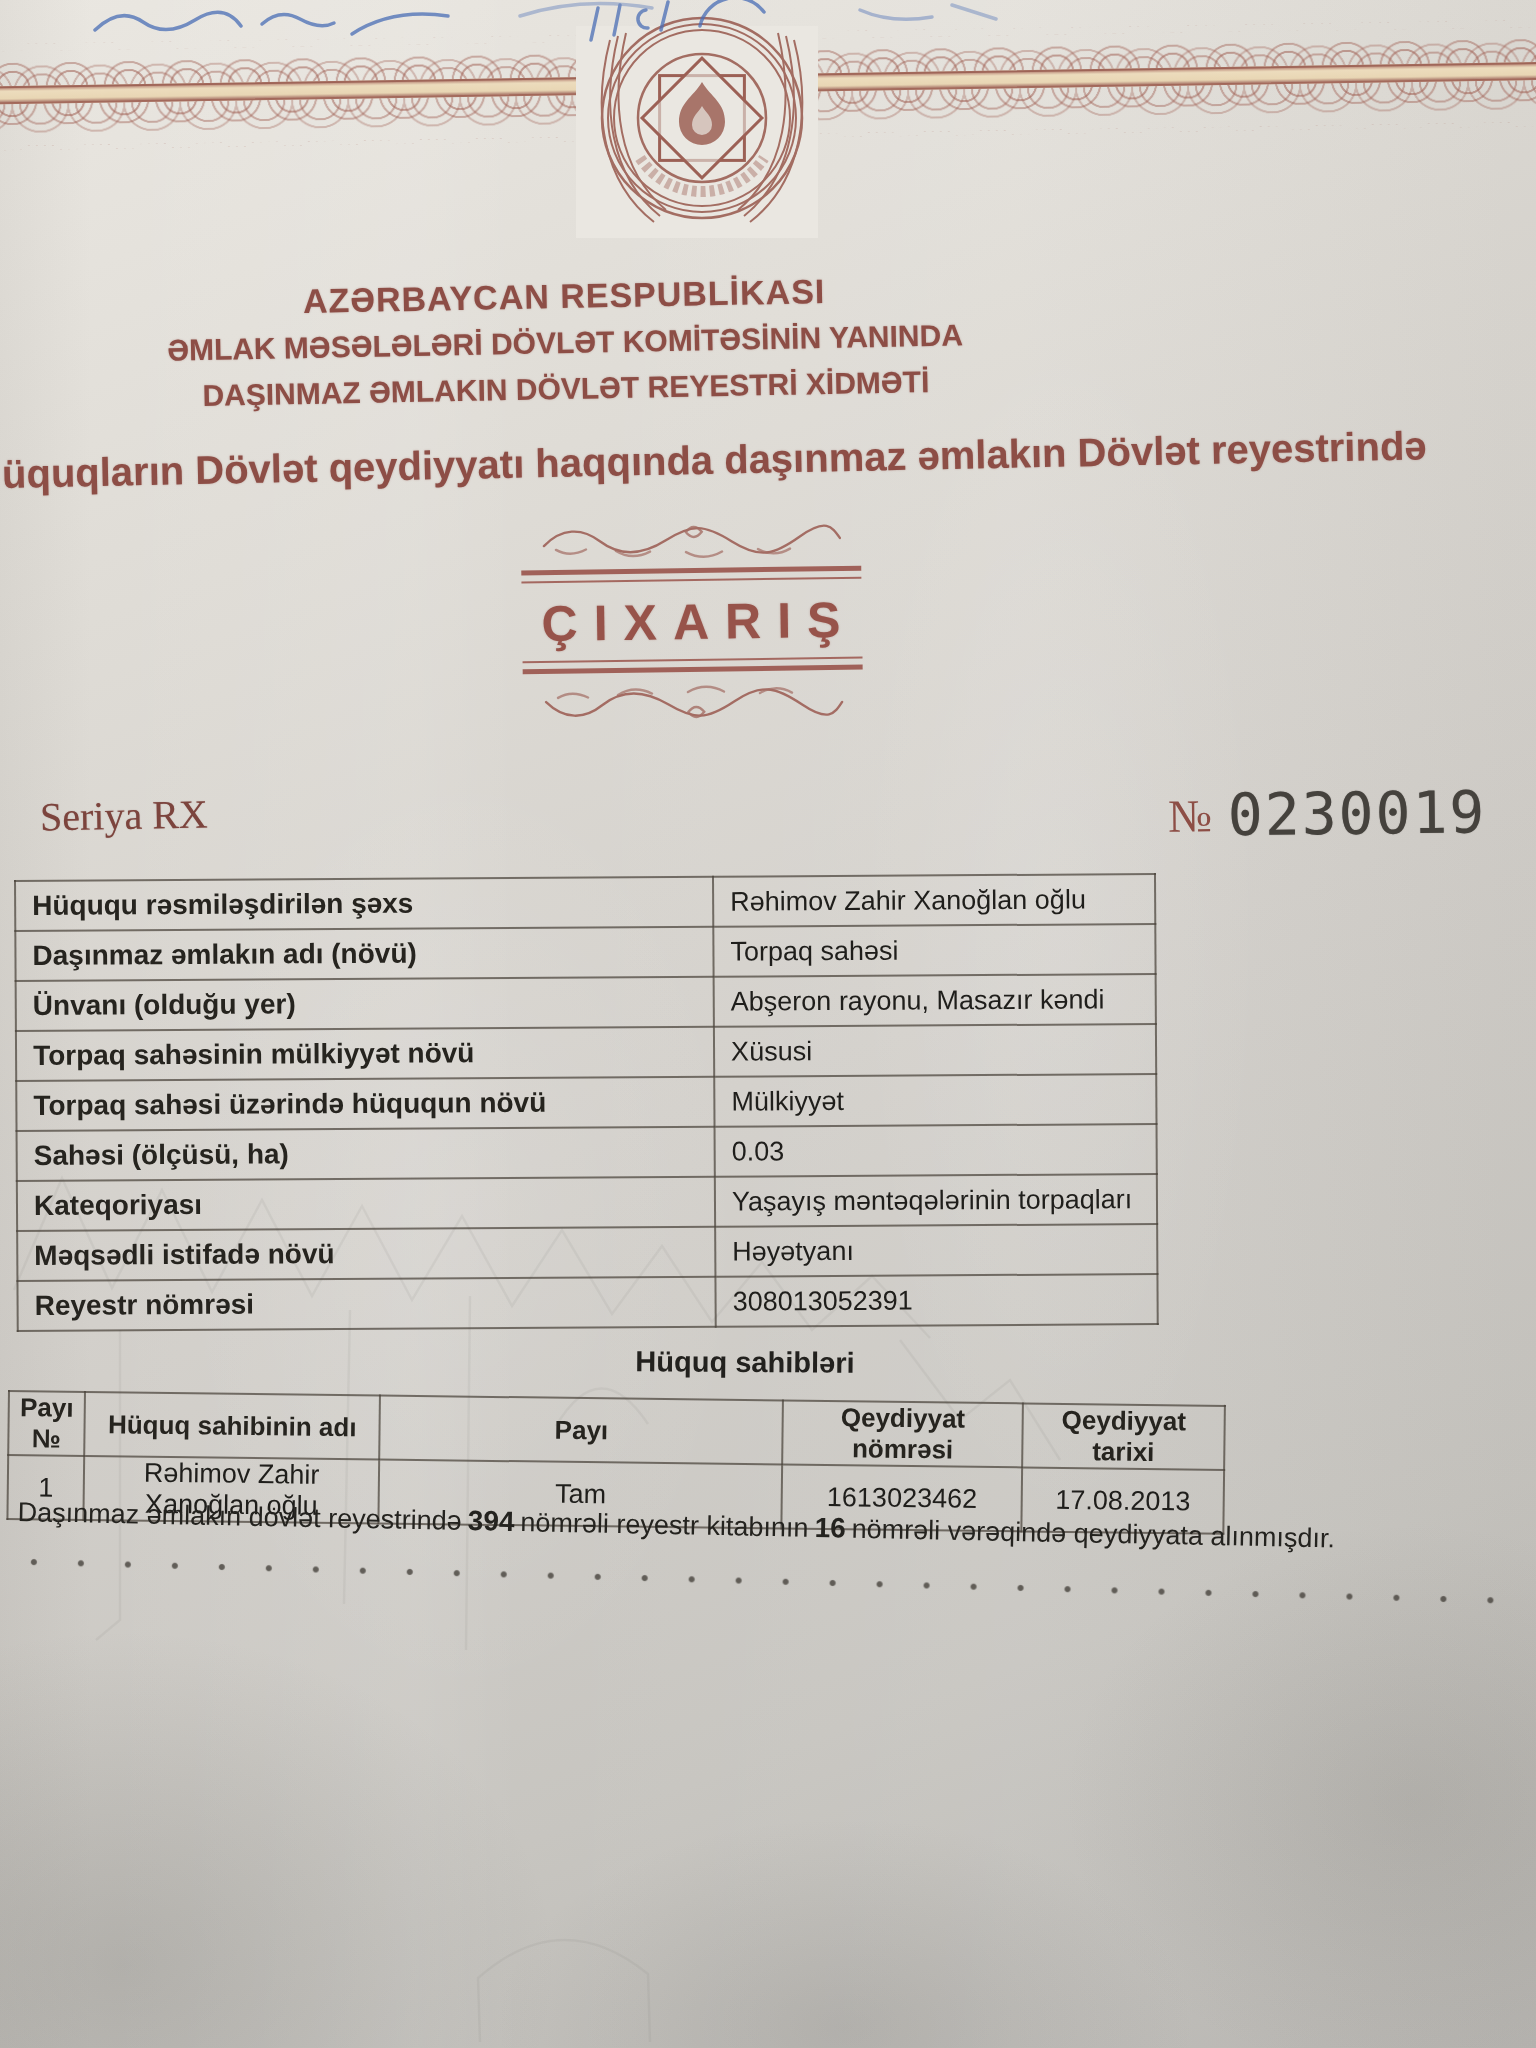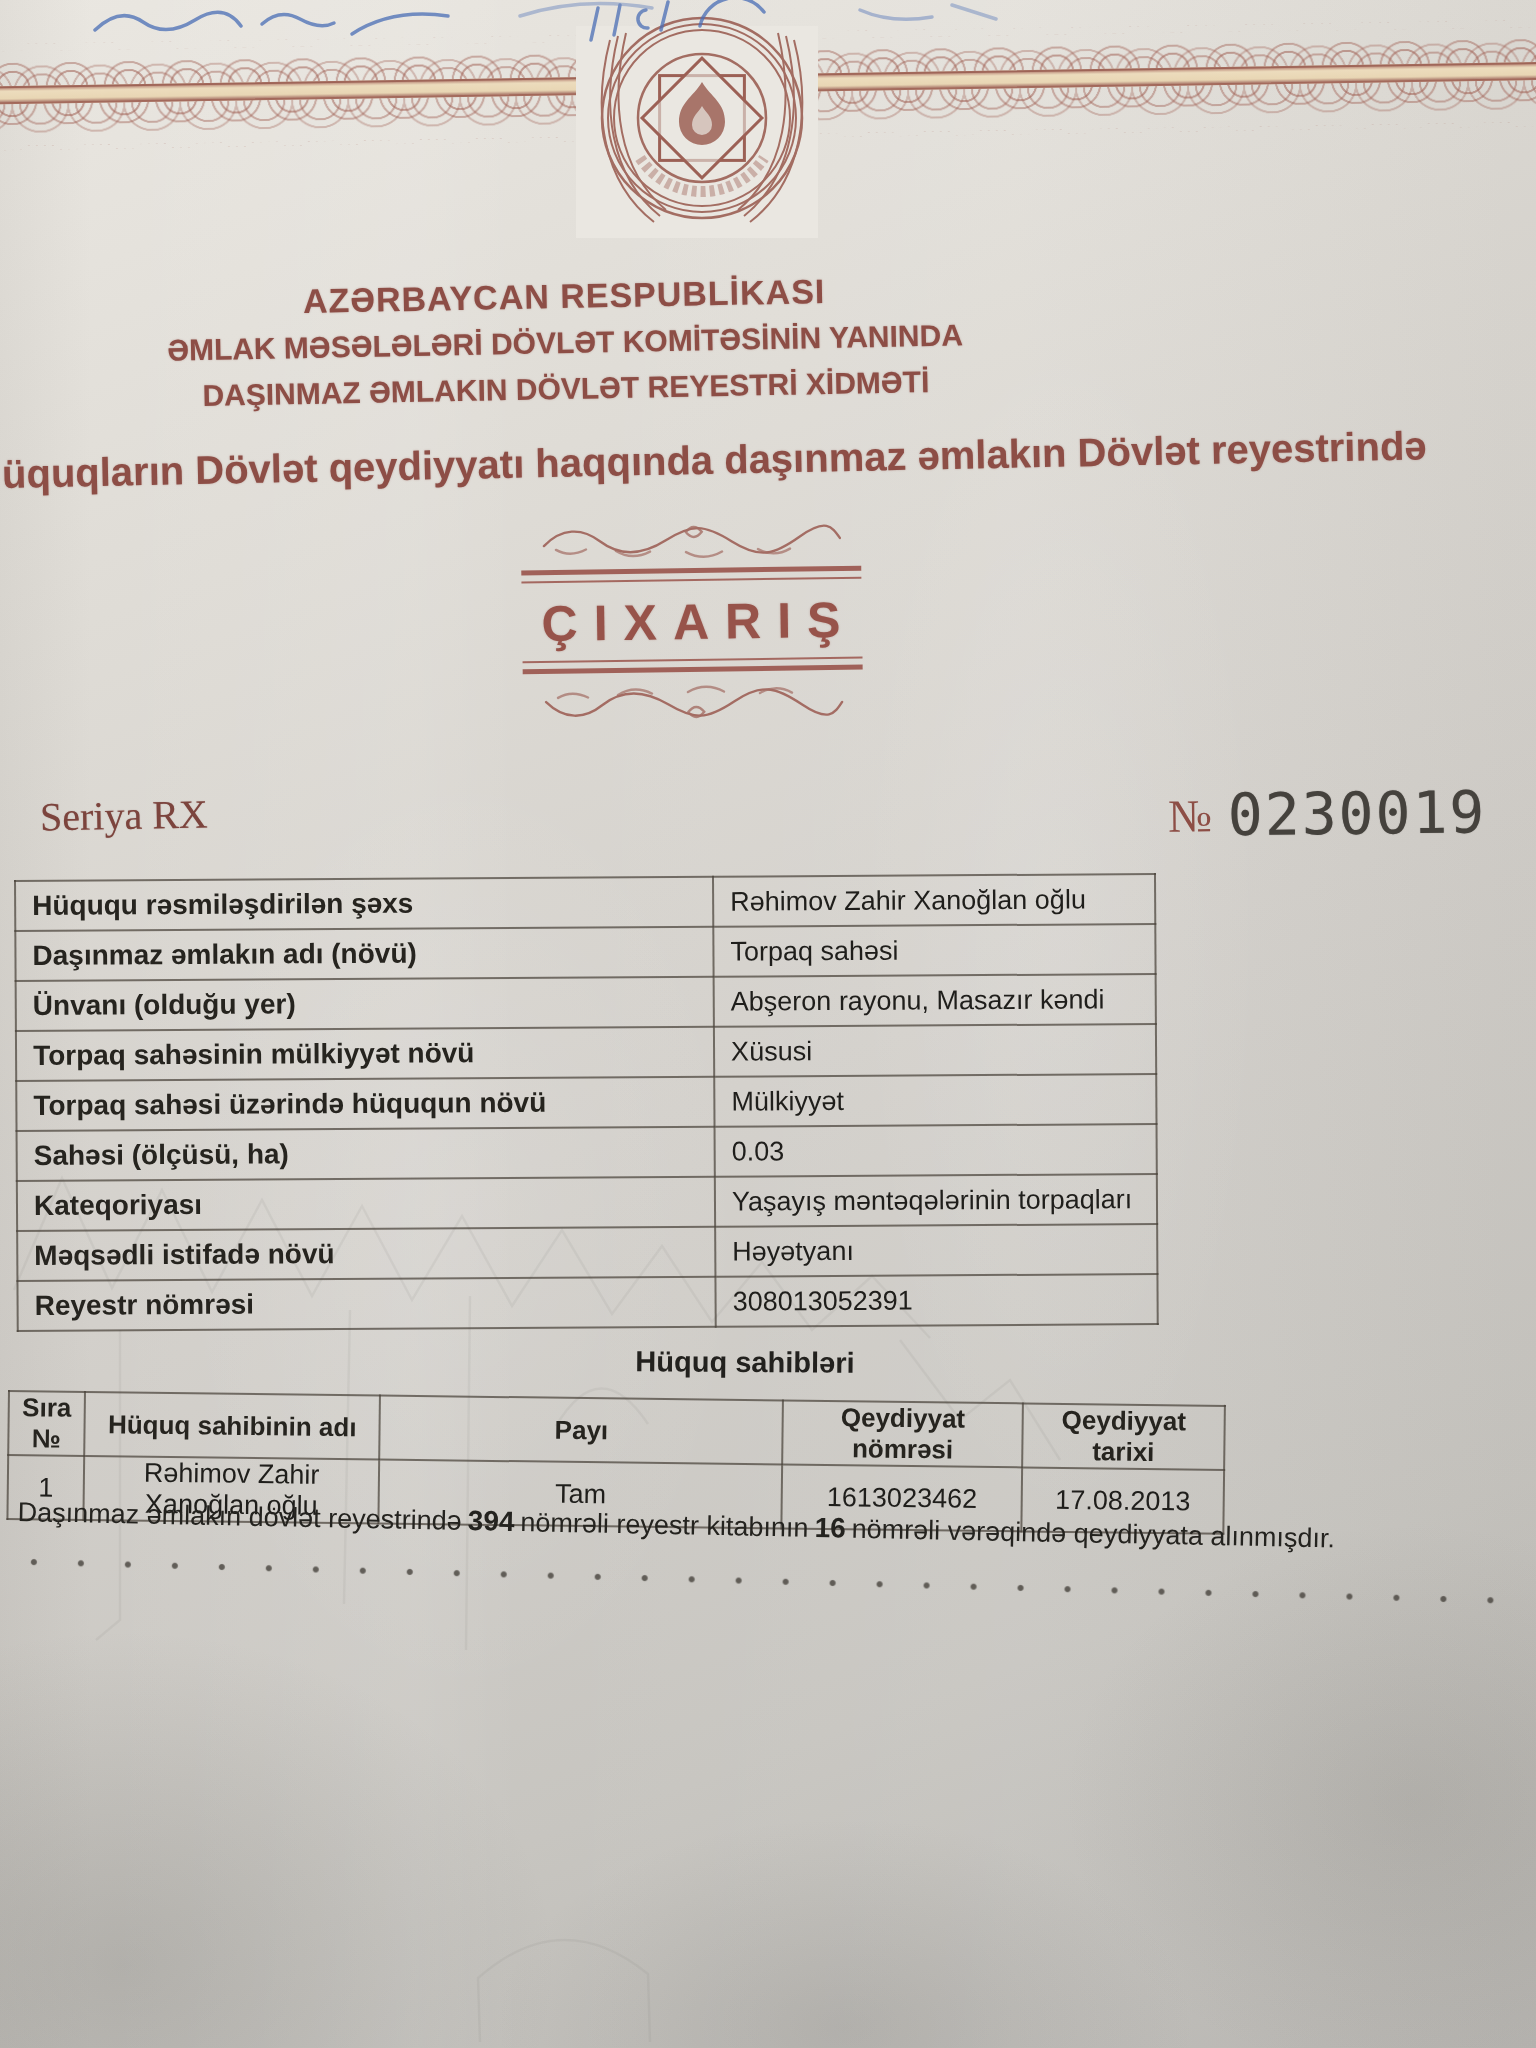--- a/index.html
+++ b/index.html
@@ -224,21 +224,21 @@
   <table class="owners">
     <colgroup>
       <col style="width:76px">
         <col style="width:296px">
         <col style="width:404px">
         <col style="width:240px">
         <col style="width:202px">
     </colgroup>
     <tbody>
       <tr>
-        <th>Sıra №</th>
+        <th>Payı №</th>
         <th>Hüquq sahibinin adı</th>
         <th>Payı</th>
         <th>Qeydiyyat nömrəsi</th>
         <th>Qeydiyyat tarixi</th>
       </tr>
       <tr>
         <td>1</td>
         <td>Rəhimov Zahir Xanoğlan oğlu</td>
         <td>Tam</td>
         <td>1613023462</td>

